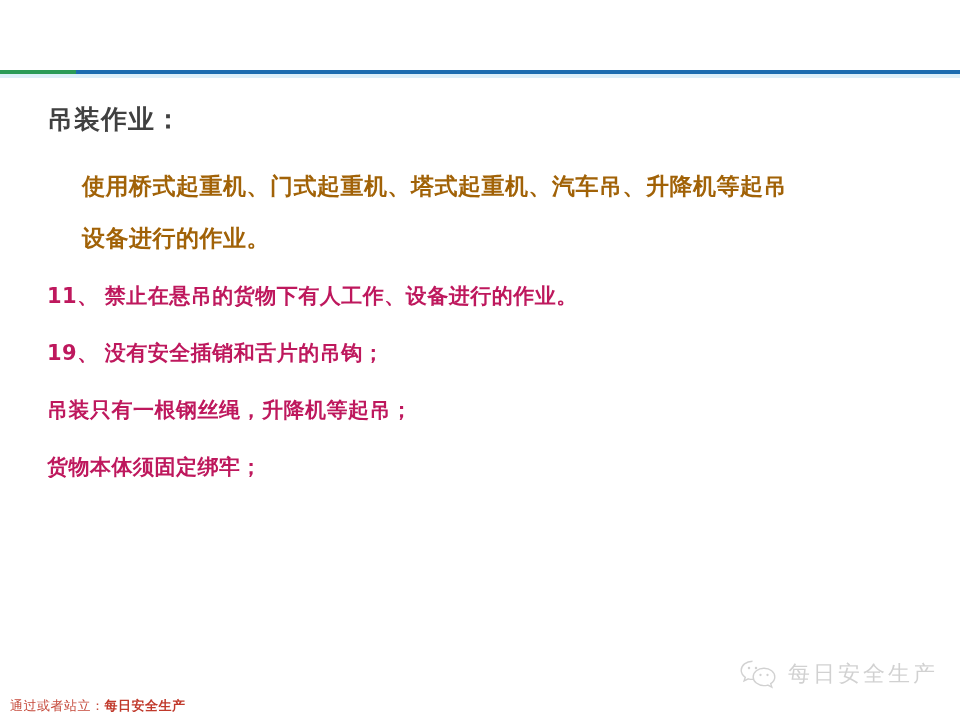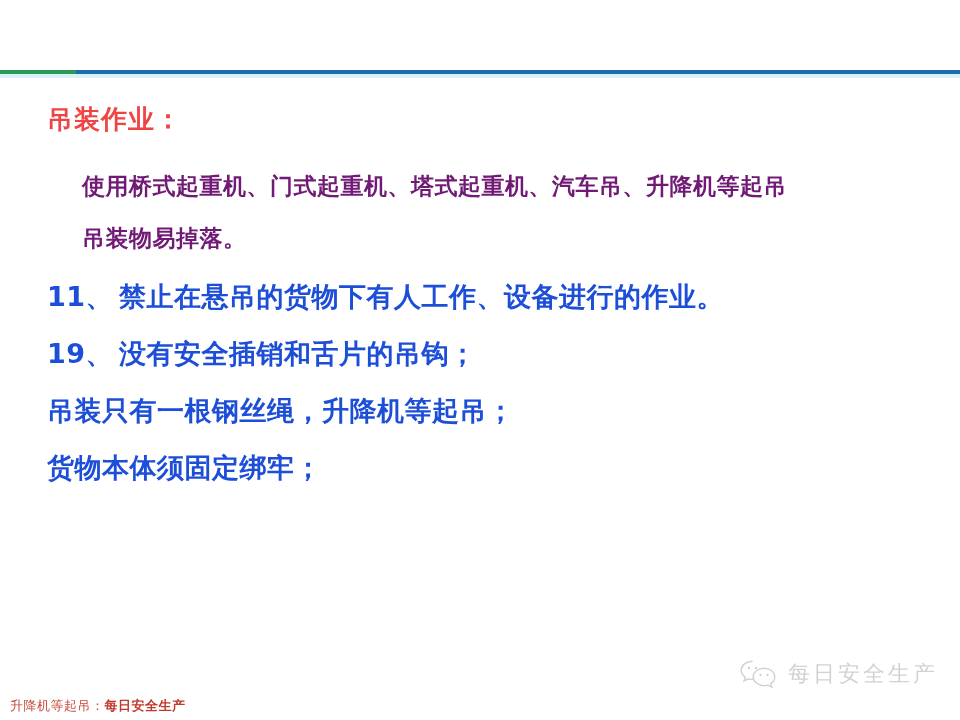--- a/index.html
+++ b/index.html
@@ -58,51 +58,51 @@
     width: 960px;
     height: 560px;
   }
 
   .section-heading {
     position: absolute;
     left: 47px;
     top: 33px;
     font-size: 26px;
     font-weight: bold;
-    color: #ef4444;
+    color: #404040;
     letter-spacing: 1px;
     line-height: 1.1;
     white-space: nowrap;
     text-align: center;
   }
 
   .definition {
     position: absolute;
     left: 82px;
     top: 88px;
     width: 830px;
     font-size: 23px;
     font-weight: bold;
-    color: #701a75;
+    color: #a16207;
     line-height: 52px;
     letter-spacing: 0.5px;
   }
 
   .rules-list {
     position: absolute;
     left: 47px;
     top: 196px;
     width: 880px;
   }
   .rule-item {
     display: flex;
     align-items: flex-start;
-    font-size: 27px;
-    font-weight: bold;
-    color: #1d4ed8;
+    font-size: 21px;
+    font-weight: bold;
+    color: #be185d;
     line-height: 57px;
     letter-spacing: 0.5px;
   }
   .rule-num {
     flex: 0 0 auto;
     white-space: nowrap;
     padding-right: 6px;
   }
   .rule-text {
     flex: 1 1 auto;
@@ -159,21 +159,21 @@
   <div class="divider-blue"></div>
   <div class="divider-glow"></div>
 </div>
 
 <div class="slide-body">
 
   <div class="section-heading">吊装作业：</div>
 
   <div class="definition">
     <div>使用桥式起重机、门式起重机、塔式起重机、汽车吊、升降机等起吊</div>
-    <div>吊装物易掉落。</div>
+    <div>设备进行的作业。</div>
   </div>
 
   <div class="rules-list">
 
     <div class="rule-item">
       <span class="rule-num">11、</span>
       <span class="rule-text">禁止在悬吊的货物下有人工作、设备进行的作业。</span>
     </div>
 
     <div class="rule-item">
@@ -186,21 +186,21 @@
     </div>
 
     <div class="rule-item">
       <span class="rule-text">货物本体须固定绑牢；</span>
     </div>
 
 
   </div>
 </div>
 
-<div class="footer-wechat-text"><span>升降机等起吊：</span><span class="bold-part">每日安全生产</span></div>
+<div class="footer-wechat-text"><span>通过或者站立：</span><span class="bold-part">每日安全生产</span></div>
 
 <div class="watermark">
   <span class="watermark-icon">
     <svg width="42" height="32" viewBox="0 0 42 32" xmlns="http://www.w3.org/2000/svg">
       <g fill="none" stroke="#6a6a6a" stroke-width="1.4">
         <path d="M14.5 3.2C8.2 3.2 3.2 7.3 3.2 12.3c0 2.8 1.6 5.3 4.1 7l-1.2 3.6 4.2-2.1c1.3.4 2.7.6 4.2.6l1.4-.05"></path>
         <path d="M26 10.2c-6 0-10.8 3.9-10.8 8.7 0 4.8 4.8 8.7 10.8 8.7 1.3 0 2.6-.2 3.8-.55l4 2-1.1-3.4c2.4-1.6 4.1-4 4.1-6.75 0-4.8-4.8-8.7-10.8-8.7z"></path>
       </g>
       <g fill="#6a6a6a">
         <circle cx="11" cy="10" r="1.25"></circle>

